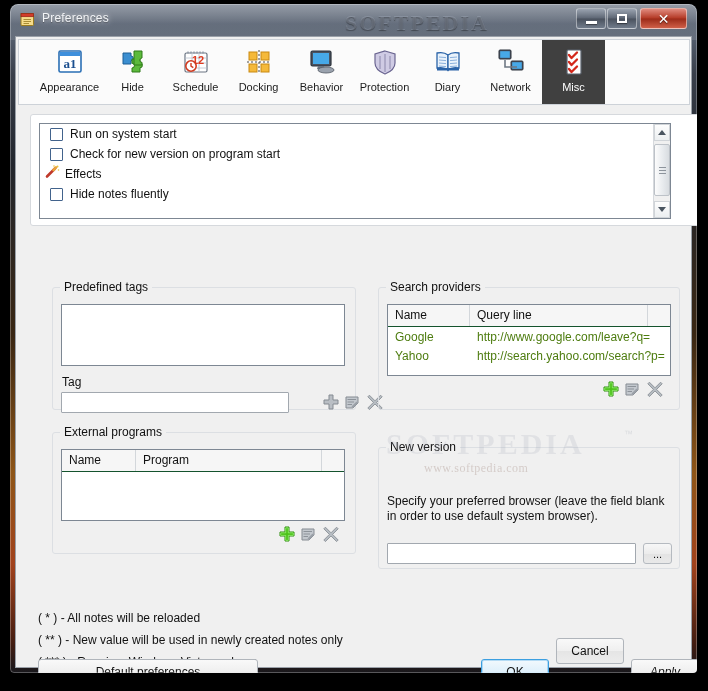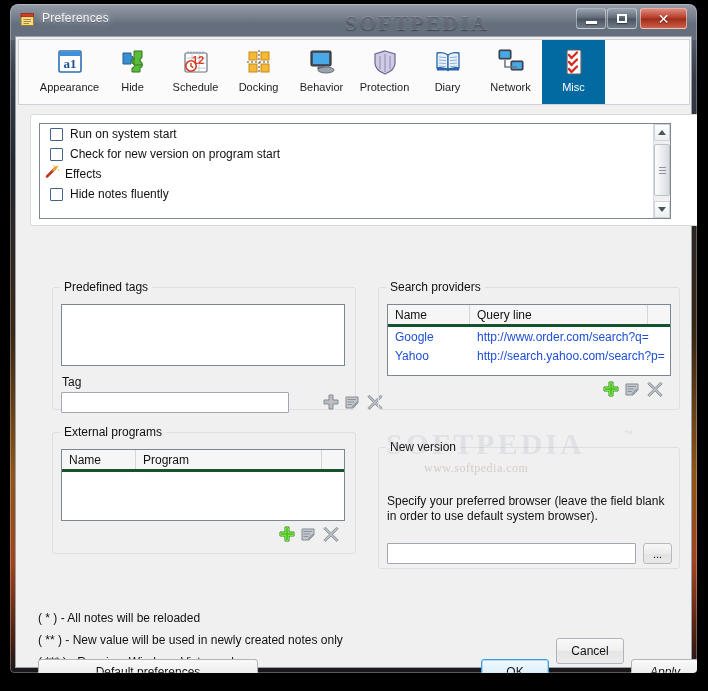--- a/index.html
+++ b/index.html
@@ -102,21 +102,21 @@
     background: #fbfbfb;
     border: 1px solid #cdd2d8;
     display: flex; align-items: stretch;
     padding-left: 19px;
   }
   .tab {
     width: 63px; display: flex; flex-direction: column;
     align-items: center; justify-content: flex-start;
     padding-top: 5px; cursor: default; position: relative;
   }
-  .tab.selected { background: #0369a1; }
+  .tab.selected { background: #404040; }
   .tab .ticon { height: 34px; display:flex; align-items:center; justify-content:center; }
   .tab .tlabel { font-size: 11px; color: #1c1c1c; margin-top: 2px; white-space: nowrap; }
   .tab.selected .tlabel { color: #ffffff; }
 
   
   #main-panel {
     position: absolute; left: 14px; top: 77px;
     width: 692px; height: 112px;
     background: #ffffff;
     border: 1px solid #d6d9dd;
@@ -189,24 +189,24 @@
   #tag-input {
     position: absolute; left: 9px; top: 112px; width: 228px; height: 21px;
     background: #fff; border: 1px solid #a2a8af; border-radius: 1px;
     font-size: 12px; color: #111; padding: 0 4px; outline: none;
   }
 
   .iconbtn { position: absolute; width: 20px; height: 20px; cursor: default; }
 
   
   .tableview { position: absolute; background:#fff; border:1px solid #7d8793; overflow: hidden; }
-  .tv-head { display: flex; height: 22px; background: #f6f6f6; border-bottom: 3px solid #14532d; }
+  .tv-head { display: flex; height: 22px; background: #f6f6f6; border-bottom: 1px solid #14532d; }
   .tv-th { font-size: 12px; color: #111; padding: 3px 0 0 7px; border-right: 1px solid #d3d7db; }
   .tv-row { display: flex; height: 19px; align-items: center; }
-  .tv-td { font-size: 12px; color: #1d4ed8; padding-left: 7px; white-space: nowrap; overflow: hidden; }
+  .tv-td { font-size: 12px; color: #4d7c0f; padding-left: 7px; white-space: nowrap; overflow: hidden; }
 
   #search-table   { left: 9px; top: 24px; width: 284px; height: 72px; }
   #external-table { left: 9px; top: 24px; width: 284px; height: 72px; }
 
   
   #check-now {
     position: absolute; left: 9px; top: 25px; width: 284px; height: 22px;
     background: linear-gradient(180deg,#f7f7f7,#ececec 50%,#e3e3e3 50%,#e9e9e9);
     border: 1px solid #b5bac0; border-radius: 3px;
     font-size: 12px; color: #111; display: flex; align-items: center; justify-content: center;
@@ -524,21 +524,21 @@
       <div class="gb-title">Search providers</div>
 
       <div class="tableview" id="search-table">
         <div class="tv-head">
           <div class="tv-th" style="width:82px">Name</div>
           <div class="tv-th" style="width:178px">Query line</div>
           <div class="tv-th" style="flex:1; border-right:none"></div>
         </div>
         <div class="tv-row">
           <div class="tv-td" style="width:82px">Google</div>
-          <div class="tv-td" style="width:196px">http://www.order.com/search?q=</div>
+          <div class="tv-td" style="width:196px">http://www.google.com/leave?q=</div>
         </div>
         <div class="tv-row">
           <div class="tv-td" style="width:82px">Yahoo</div>
           <div class="tv-td" style="width:196px">http://search.yahoo.com/search?p=</div>
         </div>
       </div>
 
       <div class="iconbtn" style="left:223px; top:99px;">
         <svg width="20" height="20" viewBox="0 0 20 20">
           <path d="M8 3h4v5h5v4h-5v5H8v-5H3V8h5z" fill="#4cc21a" stroke="#2c8c0c" stroke-width="1"></path>

